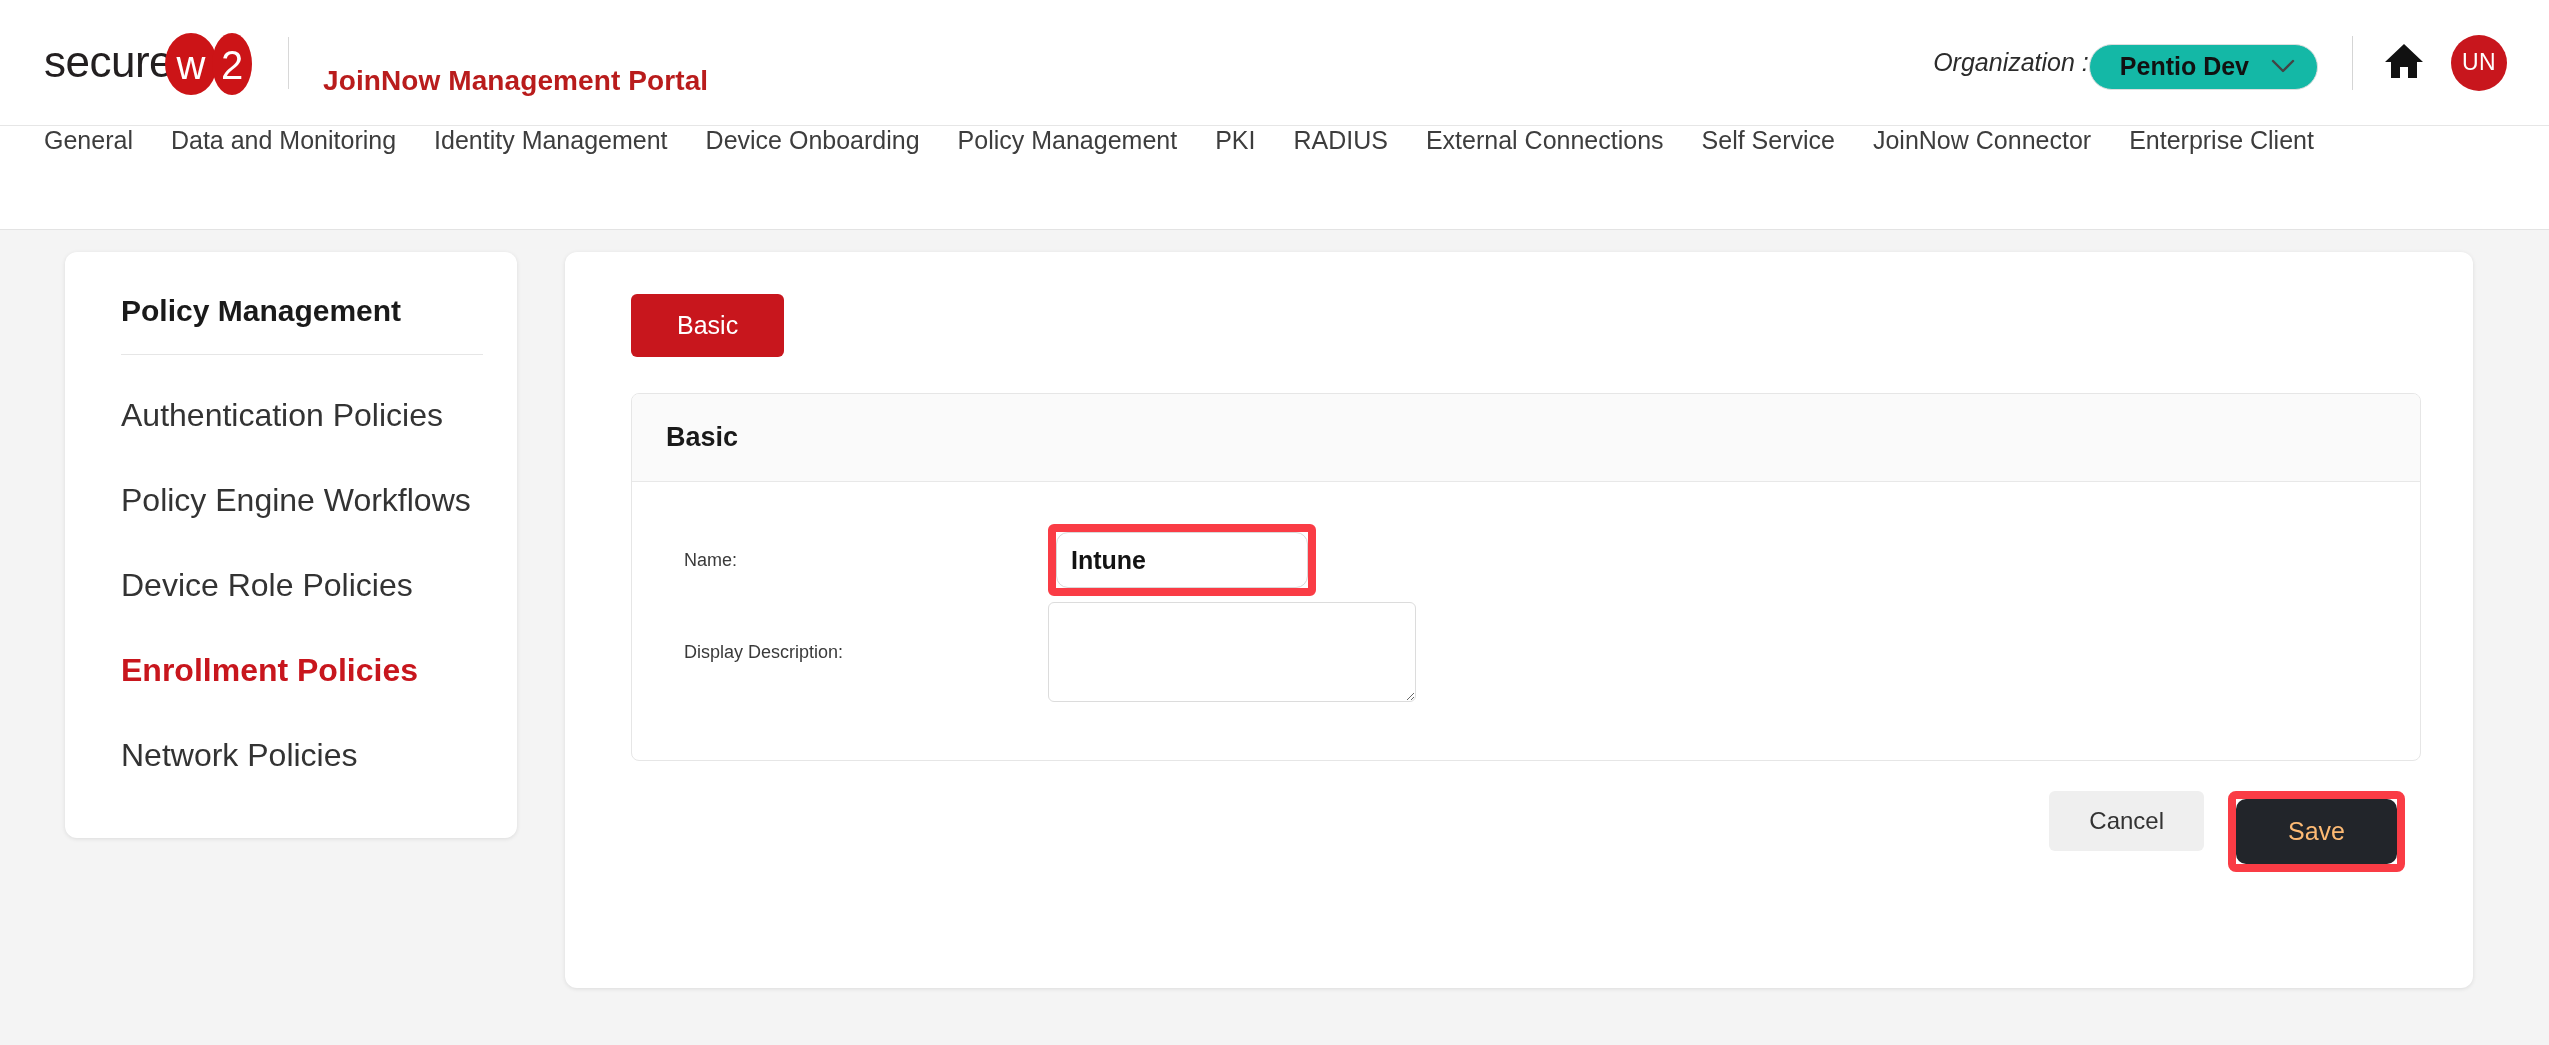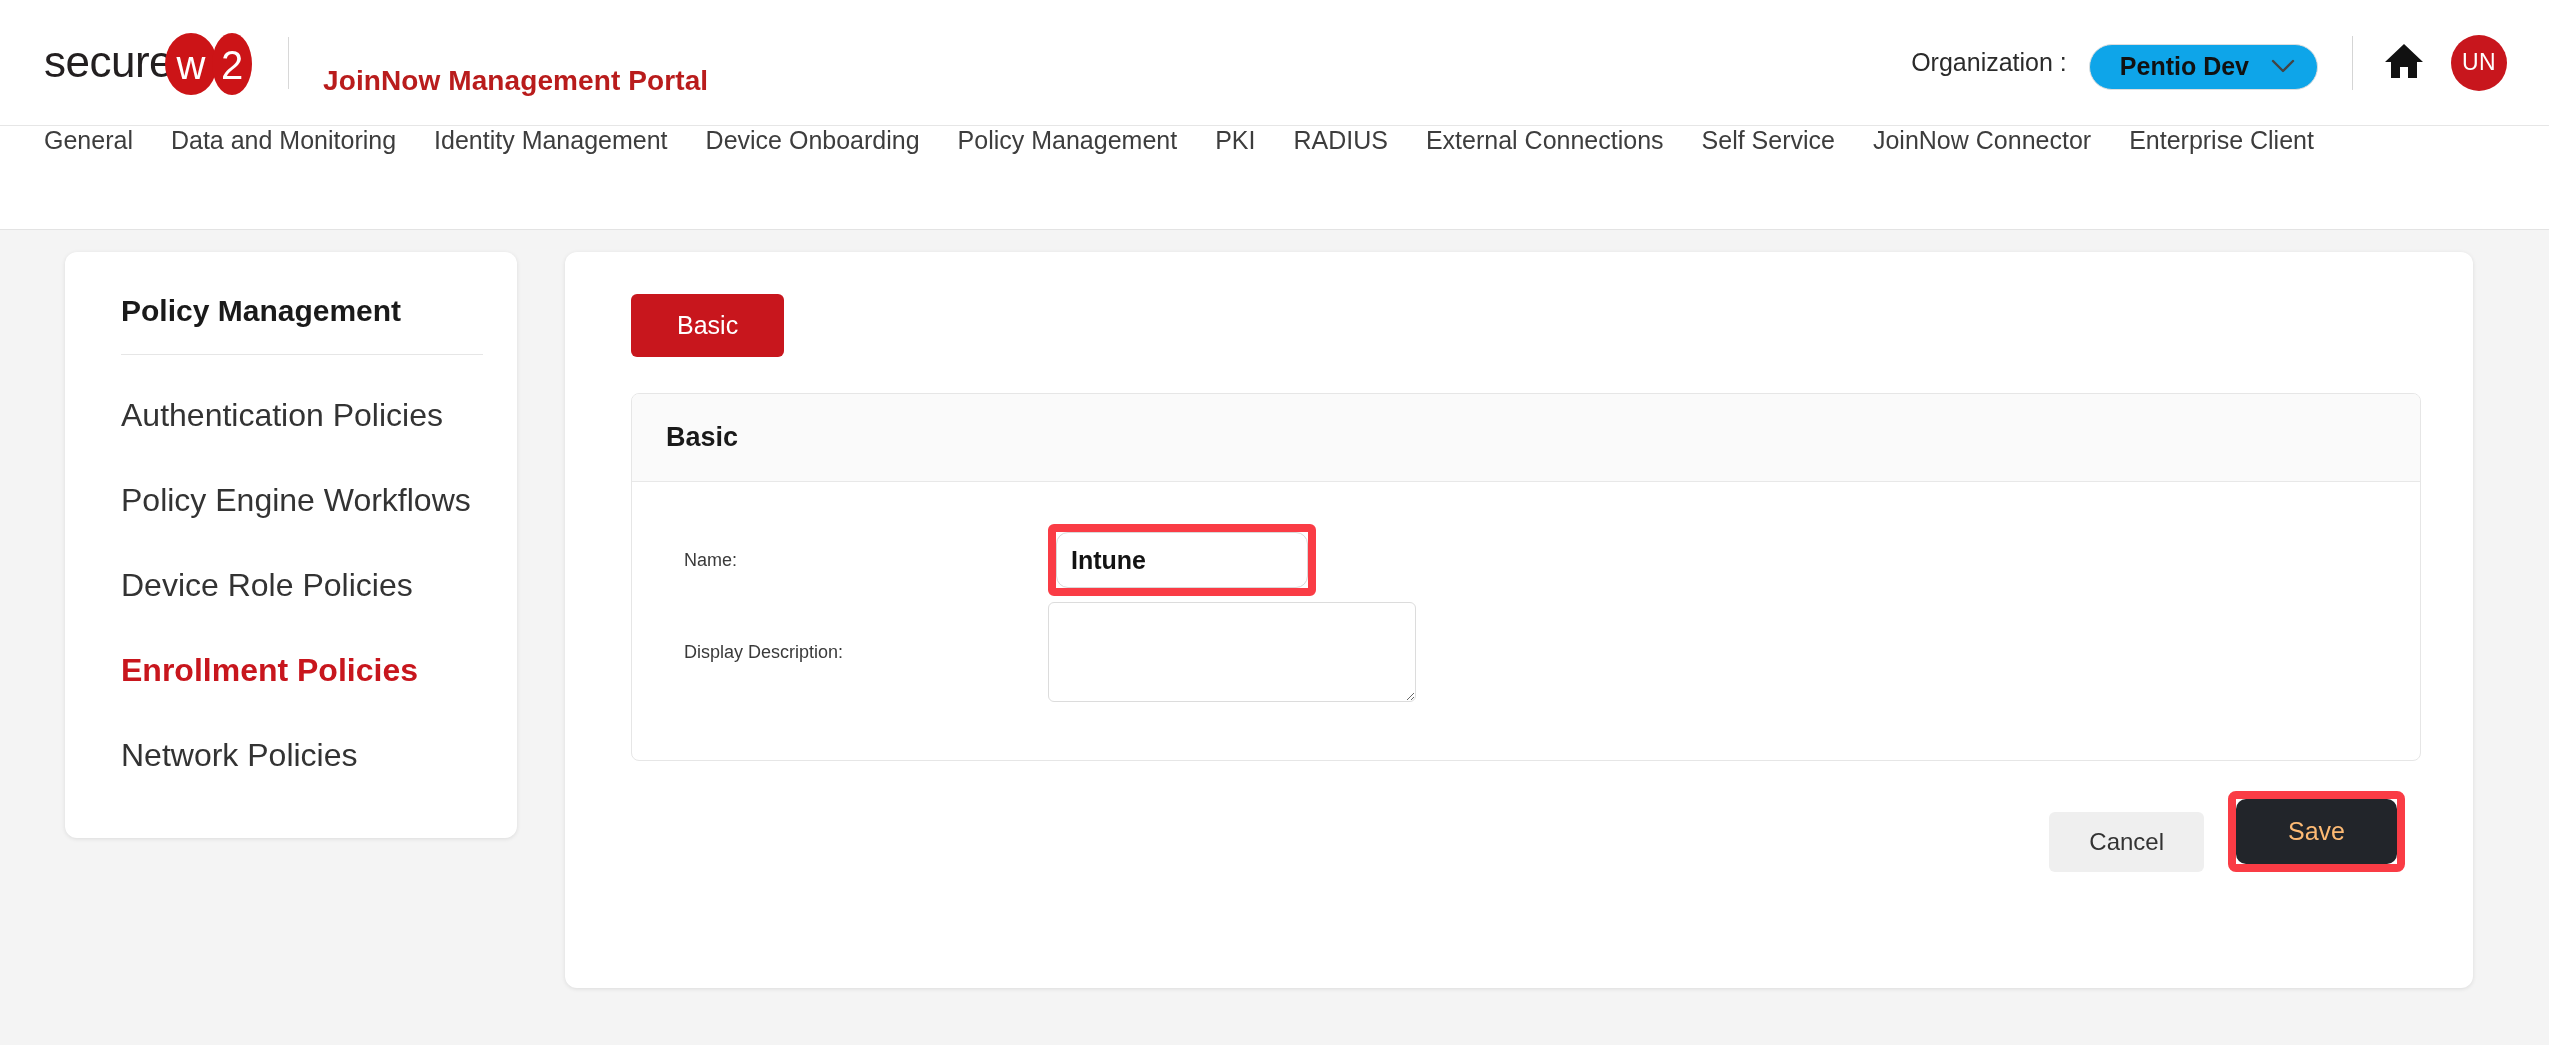--- a/index.html
+++ b/index.html
@@ -30,26 +30,26 @@
   }
   .portal-title {
     font-size: 28px; font-weight: bold; color: #b91c1c;
     letter-spacing: 0.1px; white-space: nowrap; margin-top: 36px;
   }
 
   .topbar-right {
     margin-left: auto; display: flex; align-items: center;
   }
   .org-label {
-    font-size: 25px; color: #2b2b2b; margin-right: 22px; white-space: nowrap;
+    font-size: 25px; color: #2b2b2b; white-space: nowrap; font-style: italic;
   }
   .org-select {
     height: 46px; min-width: 228px;
     border: 1px solid #dedede; border-radius: 29px;
-    background: #0ea5e9;
+    background: #14b8a6;
     display: flex; align-items: center; justify-content: space-between;
     padding: 0 22px 0 30px; cursor: pointer; margin-top: 8px;
   }
   .org-select-value {
     font-size: 25px; font-weight: bold; color: #111; white-space: nowrap;
   }
   .chev { margin-left: 22px; display: flex; align-items: center; }
   .right-sep { width: 1px; height: 54px; background: #d5d5d5; margin: 0 30px 0 34px; }
   .home-btn { display: flex; align-items: center; cursor: pointer; }
   .avatar {
@@ -155,21 +155,21 @@
   .desc-area {
     width: 368px; height: 100px;
     border: 1px solid #dcdcdc; border-radius: 6px;
     margin-left: 0; resize: vertical; outline: none;
     font-size: 22px; padding: 10px 12px;
     font-family: "Liberation Sans", sans-serif;
     background: #fff; display: block;
   }
 
   .actions {
-    display: flex; align-items: flex-end; justify-content: flex-end;
+    display: flex; align-items: flex-start; justify-content: flex-end;
     margin-top: 30px; padding-right: 16px;
   }
   .btn-cancel {
     background: #efefef; color: #333; border: none; border-radius: 6px;
     font-size: 24px; padding: 16px 40px; cursor: pointer;
     font-family: "Liberation Sans", sans-serif;
   }
   .annot-save {
     border: 8px solid #fa3c45; border-radius: 8px;
     margin-left: 24px; display: inline-block; line-height: 0;

